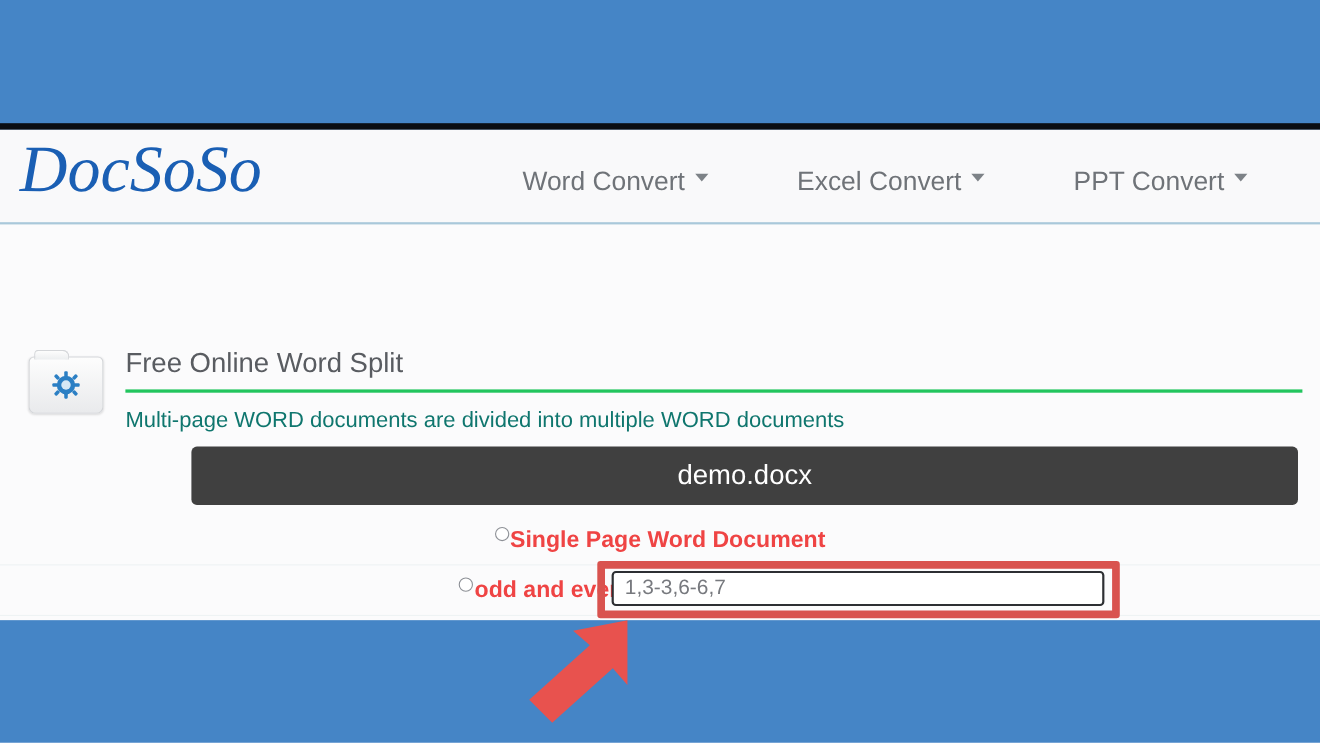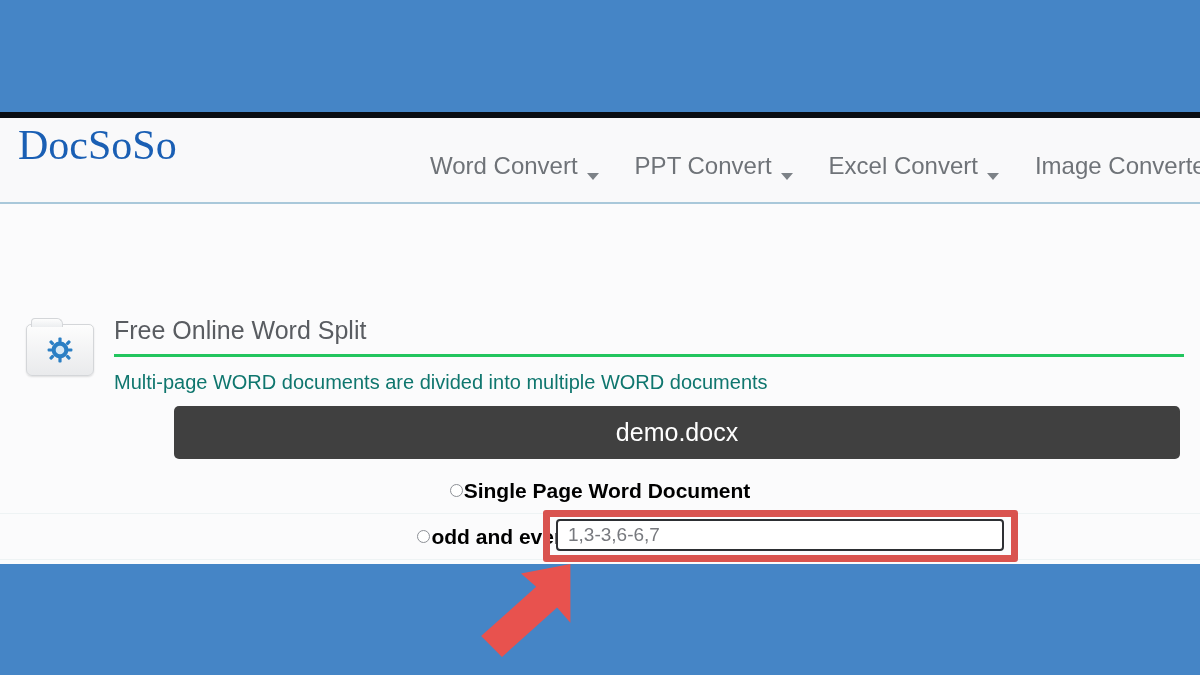--- a/index.html
+++ b/index.html
@@ -53,42 +53,44 @@
     height: 86px;
     background: #f9f9fa;
     border-bottom: 2px solid #a9c8da;
     box-sizing: border-box;
   }
   .brand {
     position: absolute;
     left: 18px;
     top: 6px;
     font-family: "Liberation Serif", "DejaVu Serif", serif;
-    font-size: 42px;
+    font-size: 60px;
     line-height: 1;
     color: #1a5fb4;
     letter-spacing: 0px;
     white-space: nowrap;
+    font-style: italic;
   }
   .navlinks {
     position: absolute;
     left: 430px;
     top: 34px;
     display: flex;
     align-items: center;
     gap: 36px;
   }
   .navitem {
     display: flex;
-    align-items: flex-end;
+    align-items: flex-start;
     gap: 9px;
     color: #6f7378;
     font-size: 24px;
     white-space: nowrap;
     cursor: pointer;
+    margin-left: 45px;
   }
   .caret {
     width: 0; height: 0;
     border-left: 6px solid transparent;
     border-right: 6px solid transparent;
     border-top: 7px solid #7d8287;
     margin-top: 6px;
   }
 
   
@@ -176,24 +178,24 @@
     border-bottom: 1px solid #eef3f4;
     box-sizing: border-box;
   }
   .optrow.r1 { top: 264px;  height: 46px; }
   .optrow.r2 { top: 310px;  height: 46px; }
   .optrow.r3 { top: 356px;  height: 48px; }
 
   .optlabel {
     font-size: 21px;
     font-weight: bold;
-    color: #000000;
-    white-space: nowrap;
-    display: flex;
-    align-items: center;
+    color: #ef4444;
+    white-space: nowrap;
+    display: flex;
+    align-items: flex-start;
   }
 
   .radio {
     width: 13px;
     height: 13px;
     border: 1.5px solid #8d9096;
     border-radius: 50%;
     background: #ffffff;
     display: inline-block;
     margin-right: 1px;
@@ -267,25 +269,25 @@
       <div class="brand">
         <span>DocSoSo</span>
       </div>
 
       <div class="navlinks">
         <div class="navitem">
           <span>Word Convert</span>
           <span class="caret"></span>
         </div>
         <div class="navitem">
-          <span>PPT Convert</span>
+          <span>Excel Convert</span>
           <span class="caret"></span>
         </div>
         <div class="navitem">
-          <span>Excel Convert</span>
+          <span>PPT Convert</span>
           <span class="caret"></span>
         </div>
         <div class="navitem">
           <span>Image Converter</span>
 
         </div>
       </div>
     </div>
 
     <div class="main">

